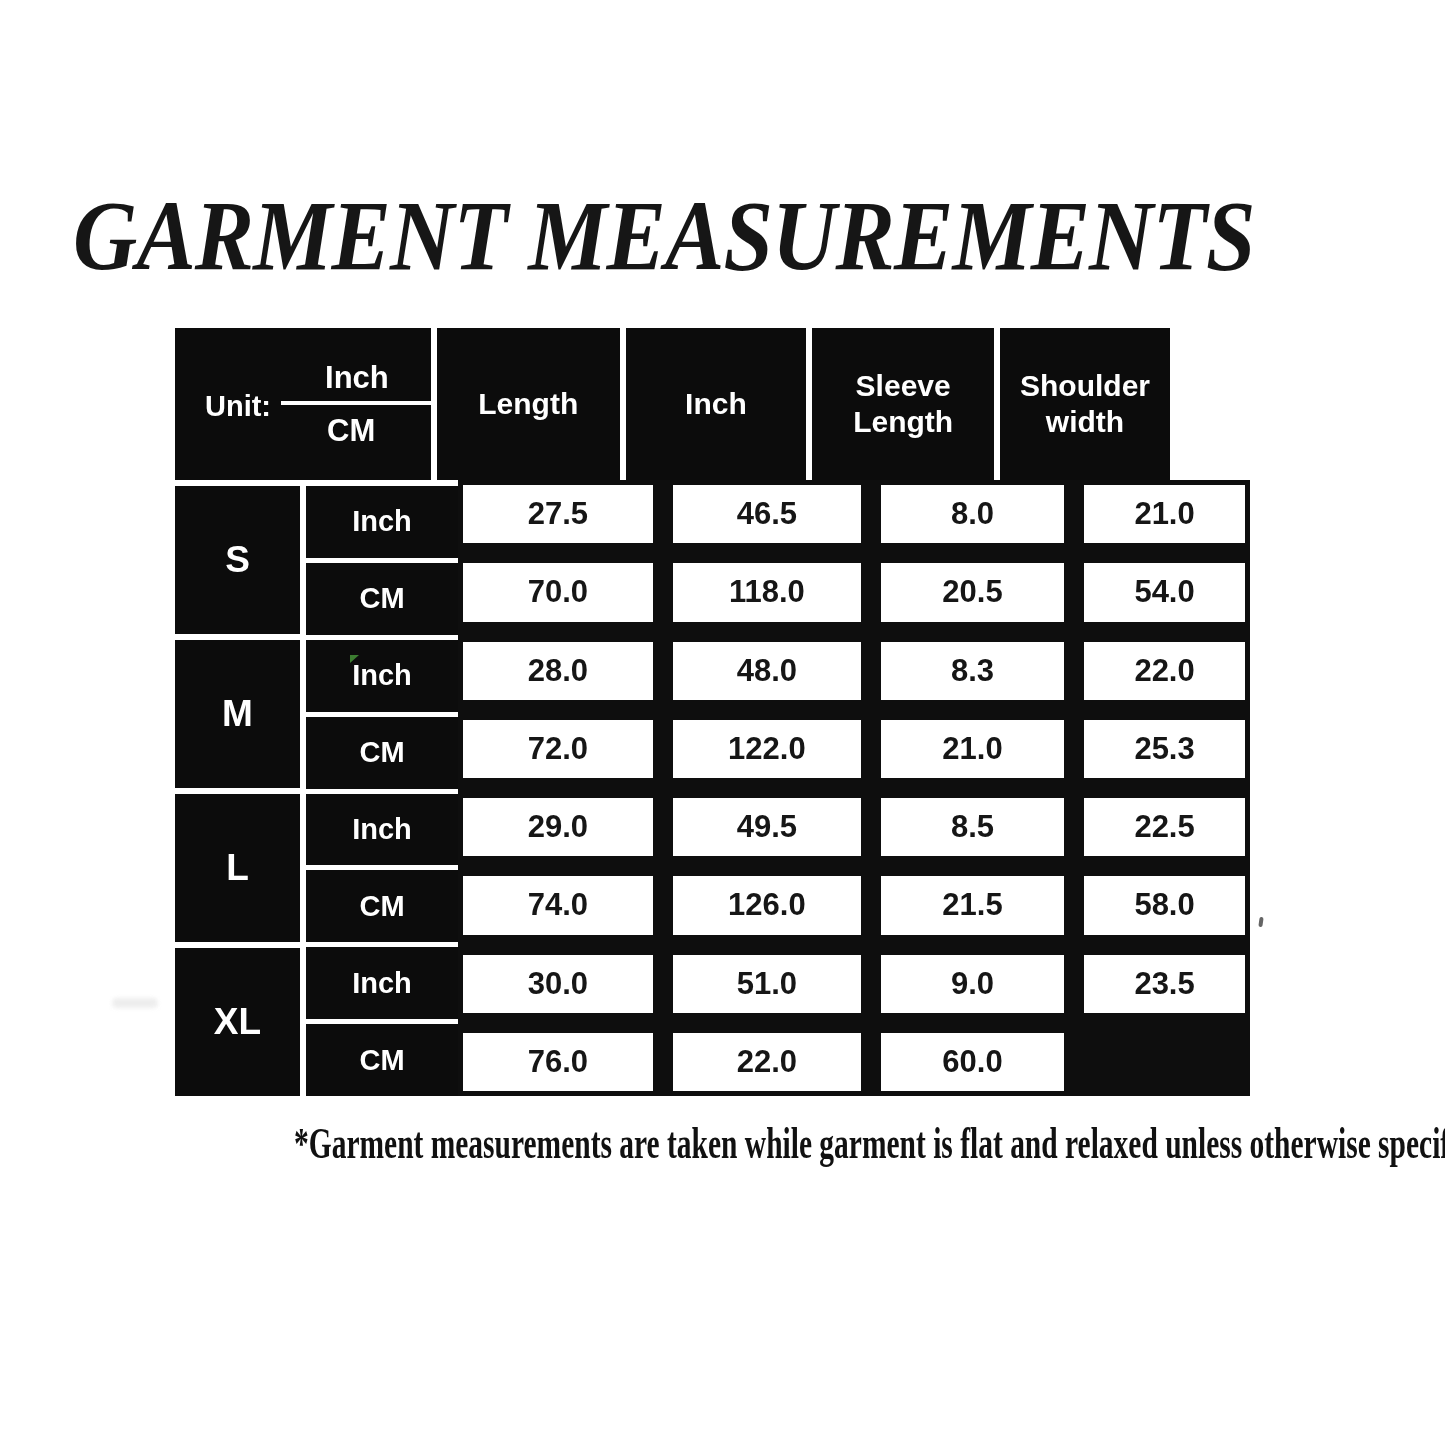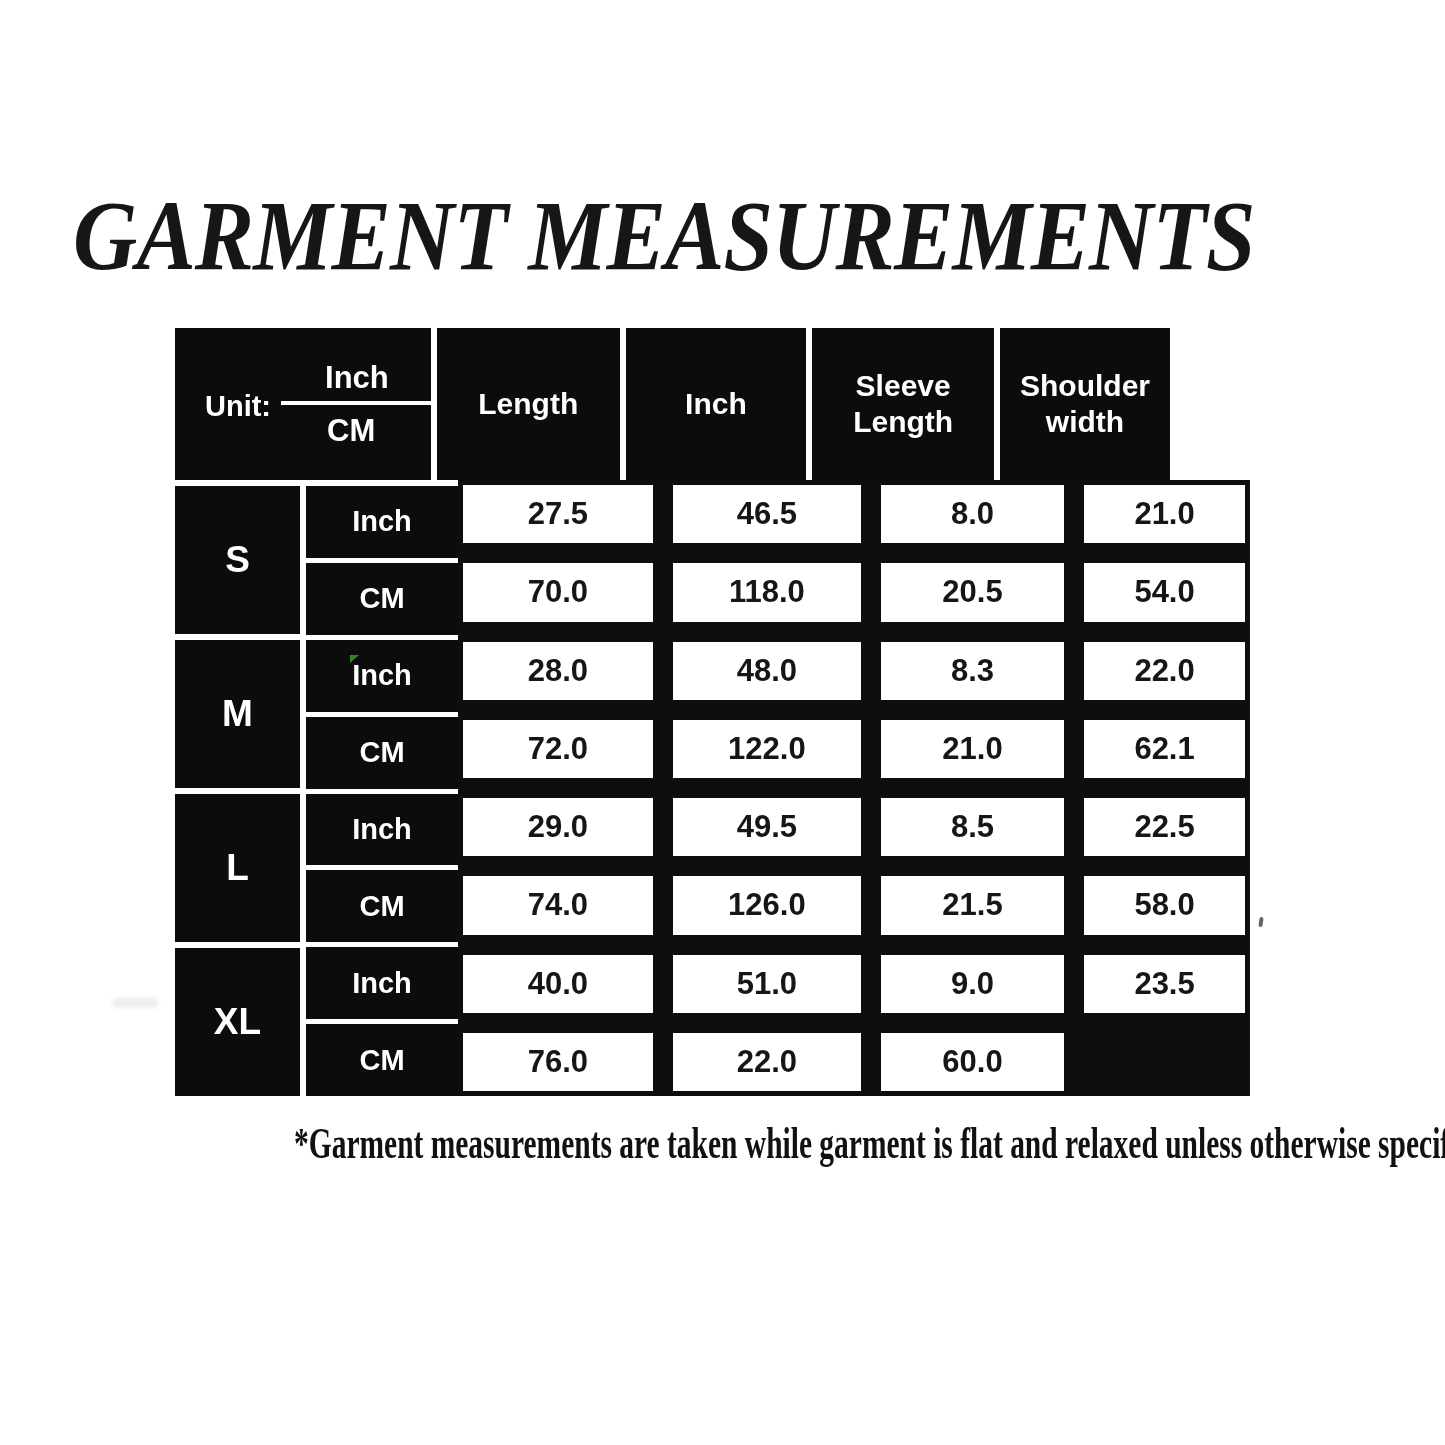--- a/index.html
+++ b/index.html
@@ -139,33 +139,33 @@
         <div class="td">54.0</div>
 
         <div class="td">28.0</div>
         <div class="td">48.0</div>
         <div class="td">8.3</div>
         <div class="td">22.0</div>
 
         <div class="td">72.0</div>
         <div class="td">122.0</div>
         <div class="td">21.0</div>
-        <div class="td">62.1</div>
+        <div class="td">25.3</div>
 
         <div class="td">29.0</div>
         <div class="td">49.5</div>
         <div class="td">8.5</div>
         <div class="td">22.5</div>
 
         <div class="td">74.0</div>
         <div class="td">126.0</div>
         <div class="td">21.5</div>
         <div class="td">58.0</div>
 
-        <div class="td">40.0</div>
+        <div class="td">30.0</div>
         <div class="td">51.0</div>
         <div class="td">9.0</div>
         <div class="td">23.5</div>
 
         <div class="td">76.0</div>
         <div class="td">22.0</div>
         <div class="td">60.0</div>
       </div>
 
     </div>

